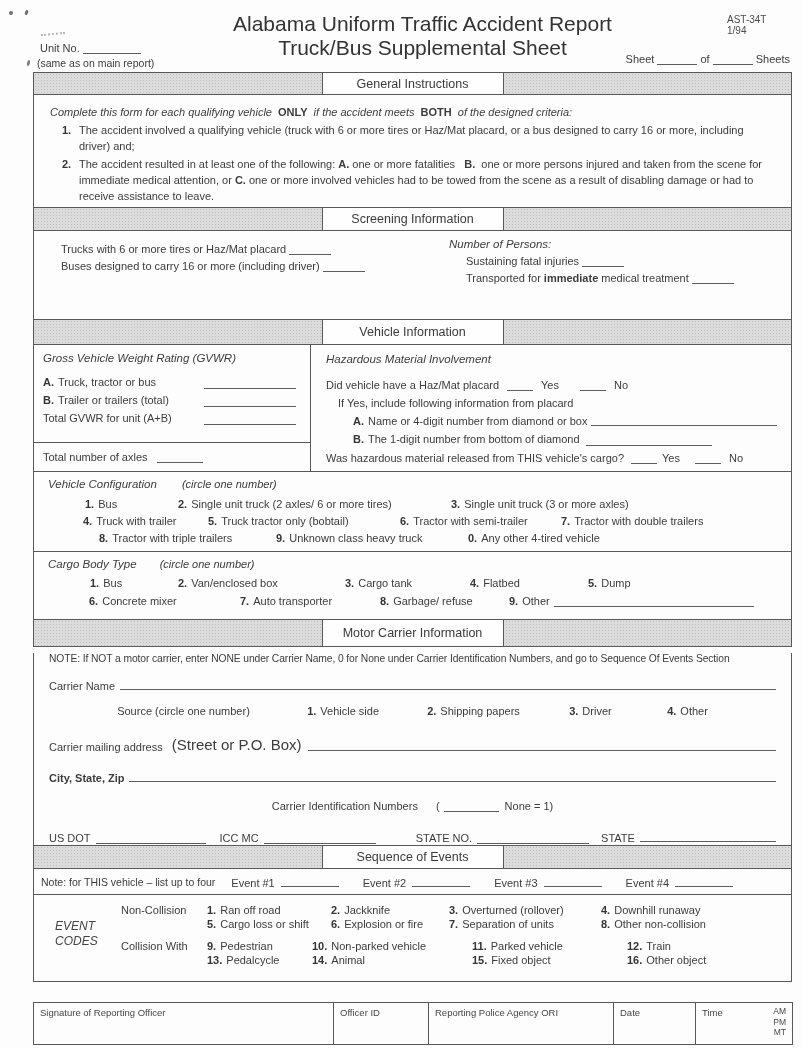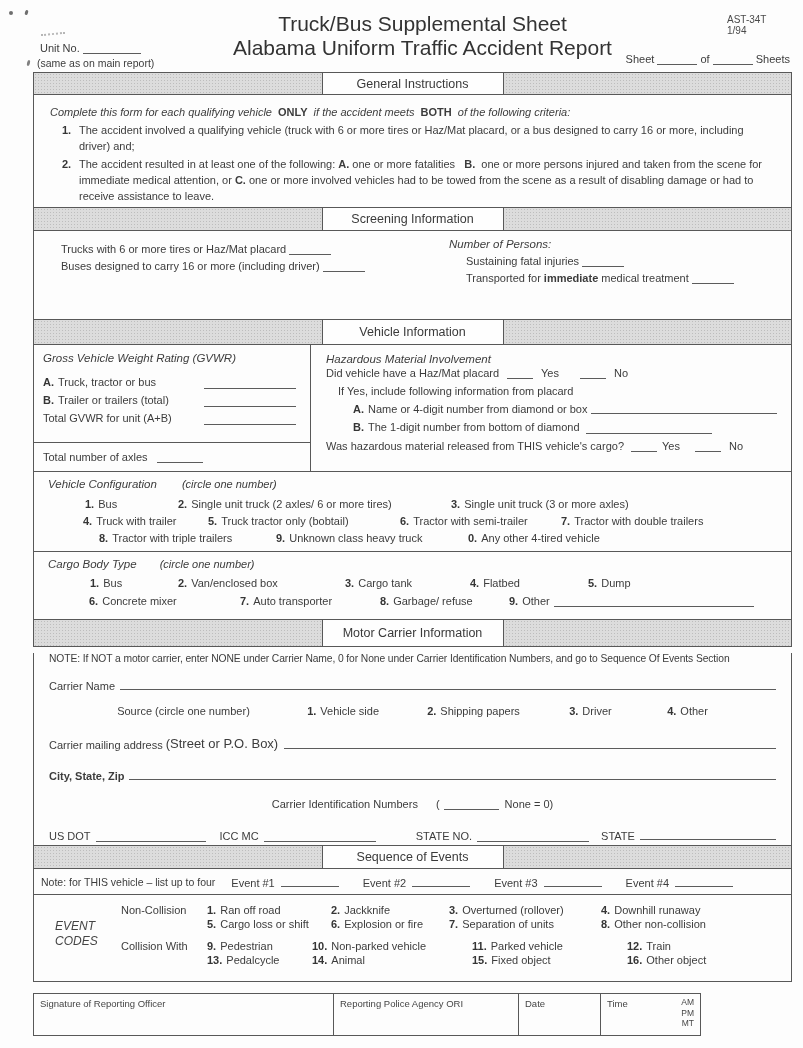--- a/index.html
+++ b/index.html
@@ -57,21 +57,21 @@
   
   .box-vehicle { height:275px; }
   .vi-top { display:flex; height:126px; }
   .vi-left { width:277px; border-right:1px solid #585858; display:flex; flex-direction:column; }
   .gvwr { height:98px; border-bottom:1px solid #585858; padding:7px 14px 0 9px; }
   .gv-row { display:flex; align-items:flex-end; margin-top:5px; line-height:13px; }
   .gv-row.first { margin-top:12px; }
   .gv-row .bl { margin-left:auto; width:92px; }
   .axles { flex:1; padding:8px 0 0 9px; }
   .vi-right { flex:1; padding:7px 14px 0 15px; line-height:14px; }
-  .hz-l1 { }
+  .hz-l1 { margin-top:12px; }
   .hz-l2 { margin:4px 0 0 12px; }
   .hz-row { display:flex; margin:4px 0 0 27px; align-items:flex-end; }
   .hz-row .n { flex:none; }
   .hz-l5 { margin-top:5px; }
 
   
   .vc-sub { border-top:1px solid #585858; height:80px; padding:6px 0 0 14px; }
   .cb-sub { border-top:1px solid #585858; height:69px; padding:6px 0 7px 14px; }
   .circle-note { margin-left:22px; }
   .optrow { display:flex; white-space:nowrap; }
@@ -82,21 +82,21 @@
   .cbr2 { margin:6px 0 0 41px; }
 
   
   .box-motor { height:193px; padding:0 15px; }
   .mc-note { margin-top:6px; font-size:10.3px; letter-spacing:-0.1px; white-space:nowrap; }
   .mc-row { display:flex; align-items:flex-end;justify-content:center; }
   .mc-name { margin-top:14px; }
   .mc-source { margin-top:13px; align-items:baseline; }
   .mc-source .lbl { width:190px; flex:none; }
   .mc-mail { margin-top:19px; }
-  .small-paren { font-size:13px; margin-left:3px; }
+  .small-paren { font-size:15px; margin-left:9px; }
   .mc-city { margin-top:17px;font-weight:bold; }
   .mc-id { margin-top:16px; align-items:flex-end; }
   .mc-dot { margin-top:18px; }
   .nowrap { white-space:nowrap; flex:none; }
 
   
   .box-note-row { height:26px; display:flex; align-items:center; padding-left:7px; }
   .seq-note { font-size:10.5px; flex:none; }
   .evg { display:flex; align-items:flex-end; margin-left:24px; }
   .evg.first { margin-left:16px; }
@@ -104,21 +104,21 @@
   .box-events { height:87px; position:relative; }
   .ec-label { position:absolute; left:21px; top:24px; font-style:italic; font-size:12px; line-height:15px; color:#444; }
   .ec-row { display:flex; margin-left:87px; white-space:nowrap; }
   .ec-r1 { padding-top:9px; }
   .ec-r2 { padding-top:2px; }
   .ec-r3 { padding-top:10px; }
   .ec-r4 { padding-top:2px; }
   .ec-group { width:86px; flex:none; }
 
   
-  .sig-table { margin-top:11px; width:668px; height:43px; border:1px solid #585858; display:flex; background:#fdfdfd; }
+  .sig-table { margin-top:20px; width:760px; height:43px; border:1px solid #585858; display:flex; background:#fdfdfd; }
   .sig-cell { border-right:1px solid #585858; font-size:9.5px; padding:4px 0 0 6px; color:#454545; }
   .sc-sig { width:300px; }
   .sc-oid { width:95px; }
   .sc-ori { width:185px; }
   .sc-date { width:82px; }
   .sc-time { flex:1; border-right:none; position:relative; }
   .meridiem { position:absolute; right:6px; top:3px; text-align:right; font-size:8.5px; line-height:10.5px; }
 </style>
 </head>
 <body>
@@ -129,22 +129,22 @@
   <div class="art a2"></div>
   <div class="art a3"></div>
   <div class="art a4"></div>
 
   <div class="unit-no">
     <span>Unit No.</span>
     <span class="bl" style="width:58px"></span>
   </div>
   <div class="unit-sub">(same as on main report)</div>
   <div class="title">
+    <div>Alabama Uniform Traffic Accident Report</div>
     <div>Truck/Bus Supplemental Sheet</div>
-    <div>Alabama Uniform Traffic Accident Report</div>
   </div>
   <div class="form-code">
     <div>AST-34T</div>
     <div>1/94</div>
   </div>
   <div class="sheet-line">
     <span>Sheet</span>
     <span class="bl" style="width:40px"></span>
     <span>of</span>
     <span class="bl" style="width:40px"></span>
@@ -153,21 +153,21 @@
 
   <div class="form">
 
     <div class="bar">
       <div class="bar-label">
         <span>General Instructions</span>
       </div>
     </div>
     <div class="box box-gi">
       <div class="it">
-        <span>Complete this form for each qualifying vehicle </span><span class="gi-b">ONLY</span><span> if the accident meets </span><span class="gi-b">BOTH</span><span> of the following criteria:</span>
+        <span>Complete this form for each qualifying vehicle </span><span class="gi-b">ONLY</span><span> if the accident meets </span><span class="gi-b">BOTH</span><span> of the designed criteria:</span>
       </div>
       <div class="gi-item">
         <span class="gi-num">1.</span>
         <span>The accident involved a qualifying vehicle (truck with 6 or more tires or Haz/Mat placard, or a bus designed to carry 16 or more, including driver) and;</span>
       </div>
       <div class="gi-item">
         <span class="gi-num">2.</span>
         <span><span>The accident resulted in at least one of the following: </span> <b>A.</b> <span>one or more fatalities</span>&nbsp;&nbsp; <b>B.</b>&nbsp; <span>one or more persons injured and taken from the scene for immediate medical attention, or </span> <b>C.</b> <span>one or more involved vehicles had to be towed from the scene as a result of disabling damage or had to receive assistance to leave.</span></span>
       </div>
     </div>
@@ -332,21 +332,21 @@
         <span class="blg" style="margin-left:6px"></span>
       </div>
       <div class="mc-row mc-city">
         <span class="nowrap">City, State, Zip</span>
         <span class="blg" style="margin-left:4px"></span>
       </div>
       <div class="mc-row mc-id">
         <span class="nowrap">Carrier Identification Numbers</span>
         <span class="nowrap" style="margin-left:18px">(</span>
         <span class="bl" style="width:55px;margin:0 6px 0 4px"></span>
-        <span class="nowrap">None = 0)</span>
+        <span class="nowrap">None = 1)</span>
       </div>
       <div class="mc-row mc-dot">
         <span class="nowrap">US DOT</span>
         <span class="bl" style="width:110px;margin:0 14px 0 5px"></span>
         <span class="nowrap">ICC MC</span>
         <span class="bl" style="width:112px;margin:0 40px 0 5px"></span>
         <span class="nowrap">STATE NO.</span>
         <span class="bl" style="width:112px;margin:0 12px 0 5px"></span>
         <span class="nowrap">STATE</span>
         <span class="blg" style="margin-left:5px"></span>
@@ -409,20 +409,23 @@
         <span class="opt" style="width:160px"><span class="n">14.</span><span>Animal</span></span>
         <span class="opt" style="width:155px"><span class="n">15.</span><span>Fixed object</span></span>
         <span class="opt"><span class="n">16.</span><span>Other  object</span></span>
       </div>
     </div>
 
     <div class="sig-table">
       <div class="sig-cell sc-sig">
         <span>Signature of Reporting Officer</span>
       </div>
+      <div class="sig-cell sc-oid">
+        <span>Officer ID</span>
+      </div>
       <div class="sig-cell sc-ori">
         <span>Reporting Police Agency ORI</span>
       </div>
       <div class="sig-cell sc-date">
         <span>Date</span>
       </div>
       <div class="sig-cell sc-time">
         <span>Time</span>
         <div class="meridiem">
           <div>AM</div>

